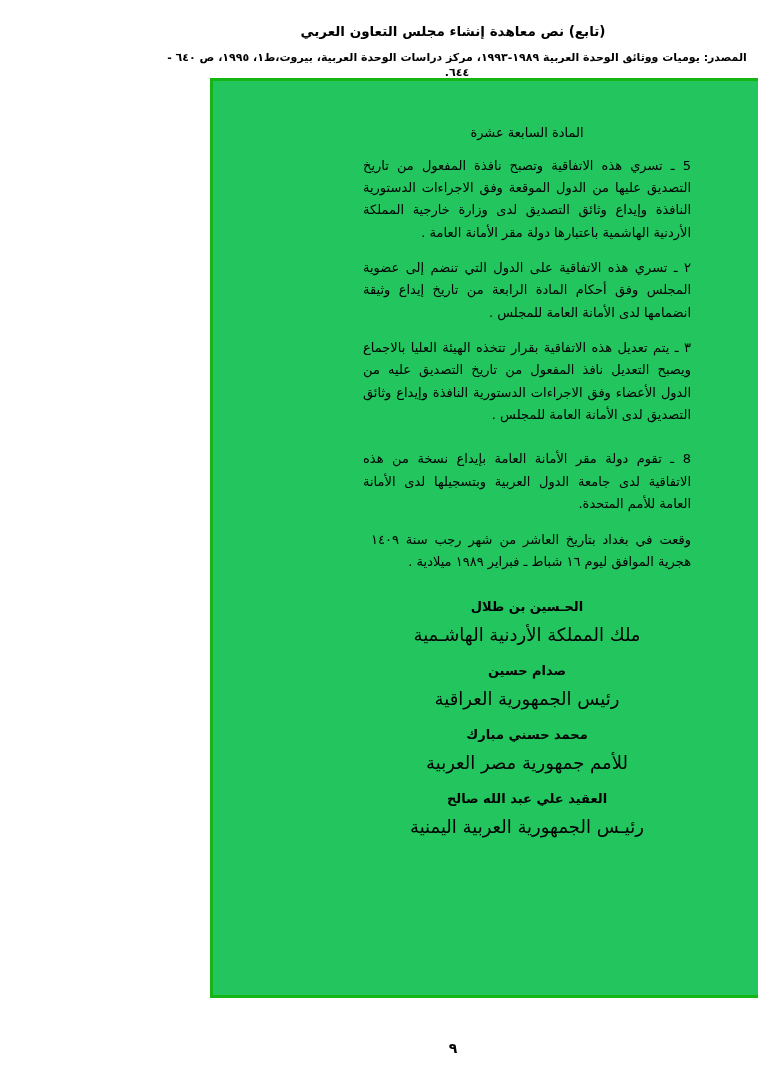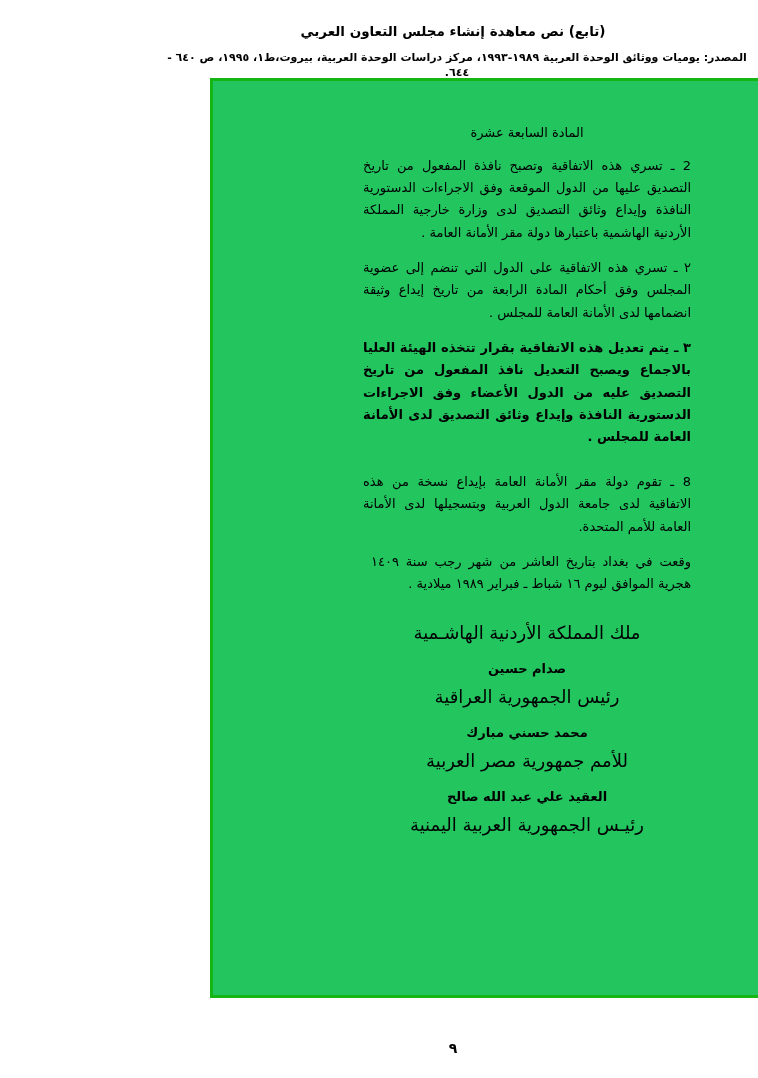--- a/index.html
+++ b/index.html
@@ -66,21 +66,20 @@
   }
   .clause {
     font-size: 13px;
     line-height: 1.72;
     margin: 0 0 13px 0;
     text-align: justify;
     text-align-last: right;
     text-justify: inter-word;
   }
   .clause.loose {
-    font-weight: bold;
   }
   .gap-before {
     margin-top: 22px;
   }
   .signing {
     font-size: 13px;
     line-height: 1.72;
     margin: 0 0 10px 8px;
     text-align: justify;
     text-align-last: right;
@@ -120,28 +119,29 @@
   <div class="doc-header">
     <div class="doc-title">(تابع) نص معاهدة إنشاء مجلس التعاون العربي</div>
     <div class="doc-source">المصدر: يوميات ووثائق الوحدة العربية ١٩٨٩-١٩٩٣، مركز دراسات الوحدة العربية، بيروت،ط١، ١٩٩٥، ص ٦٤٠ - ٦٤٤.</div>
   </div>
 
   <div class="frame">
     <div class="content">
 
       <div class="article-heading">المادة السابعة عشرة</div>
 
-      <p class="clause">2 ـ تسري هذه الاتفاقية وتصبح نافذة المفعول من تاريخ التصديق عليها من الدول الموقعة وفق الاجراءات الدستورية النافذة وإيداع وثائق التصديق لدى وزارة خارجية المملكة الأردنية الهاشمية باعتبارها دولة مقر الأمانة العامة .</p>
+      <p class="clause">5 ـ تسري هذه الاتفاقية وتصبح نافذة المفعول من تاريخ التصديق عليها من الدول الموقعة وفق الاجراءات الدستورية النافذة وإيداع وثائق التصديق لدى وزارة خارجية المملكة الأردنية الهاشمية باعتبارها دولة مقر الأمانة العامة .</p>
       <p class="clause">٢ ـ تسري هذه الاتفاقية على الدول التي تنضم إلى عضوية المجلس وفق أحكام المادة الرابعة من تاريخ إيداع وثيقة انضمامها لدى الأمانة العامة للمجلس .</p>
       <p class="clause loose">٣ ـ يتم تعديل هذه الاتفاقية بقرار تتخذه الهيئة العليا بالاجماع ويصبح التعديل نافذ المفعول من تاريخ التصديق عليه من الدول الأعضاء وفق الاجراءات الدستورية النافذة وإيداع وثائق التصديق لدى الأمانة العامة للمجلس .</p>
       <p class="clause gap-before">8 ـ تقوم دولة مقر الأمانة العامة بإيداع نسخة من هذه الاتفاقية لدى جامعة الدول العربية وبتسجيلها لدى الأمانة العامة للأمم المتحدة.</p>
 
       <p class="signing">وقعت في بغداد بتاريخ العاشر من شهر رجب سنة ١٤٠٩ هجرية الموافق ليوم ١٦ شباط ـ فبراير ١٩٨٩ ميلادية .</p>
 
       <div class="sig-block">
+        <div class="sig-name">الحـسين بن طلال</div>
         <div class="sig-role">ملك المملكة الأردنية الهاشـمية</div>
 
         <div class="sig-name">صدام حسين</div>
         <div class="sig-role">رئيس الجمهورية العراقية</div>
 
         <div class="sig-name">محمد حسني مبارك</div>
         <div class="sig-role">للأمم جمهورية مصر العربية</div>
 
         <div class="sig-name">العقيد علي عبد الله صالح</div>
         <div class="sig-role last">رئيـس الجمهورية العربية اليمنية</div>

